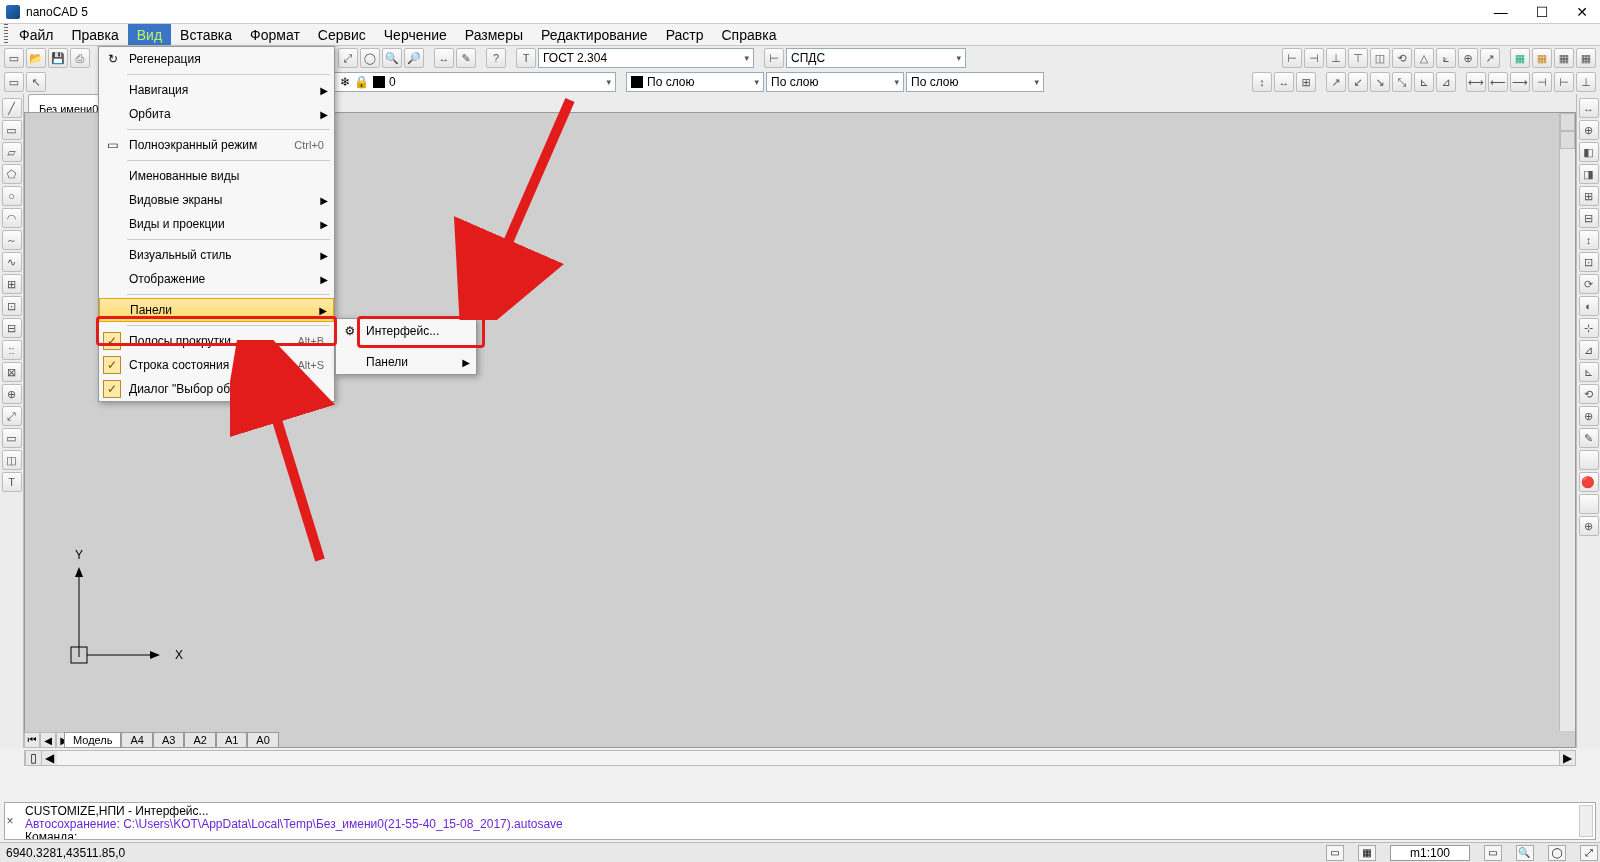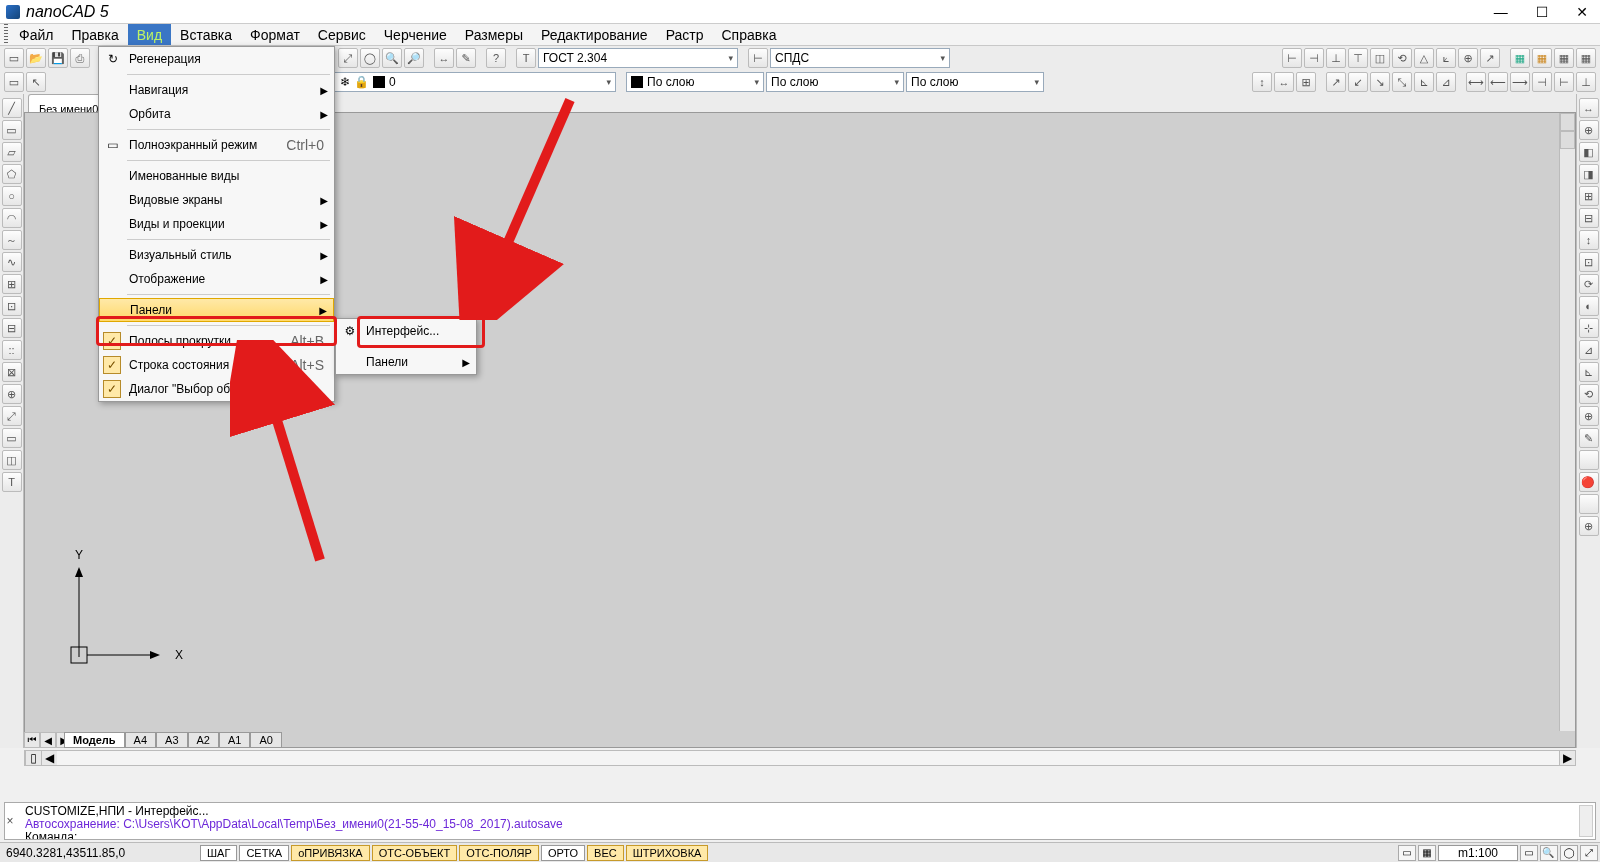--- a/index.html
+++ b/index.html
@@ -1,20 +1,20 @@
 <!DOCTYPE html>
 <html><head>
 <meta charset="utf-8">
 <style>
 * { box-sizing: border-box; margin: 0; padding: 0; font-family: "Segoe UI", Tahoma, sans-serif; font-size: 12px; }
 body { width: 1600px; height: 862px; background: #f0f0f0; overflow: hidden; position: relative; }
 
 .titlebar { height: 24px; background: #fff; display: flex; align-items: center; padding: 0 6px; border-bottom: 1px solid #ccc; }
 .titlebar .logo { width: 14px; height: 14px; background: linear-gradient(135deg,#2a6fc7,#14457a); margin-right: 6px; border-radius: 2px; }
-.titlebar .title { flex: 1; font-size: 16px; font-style: italic; }
+.titlebar .title { flex: 1; font-size: 12px; }
 .titlebar .winctl { display: flex; gap: 28px; margin-right: 6px; }
 .titlebar .winctl span { font-size: 14px; cursor: pointer; }
 
 .menubar { height: 22px; background: #f4f4f4; border-bottom: 1px solid #c8c8c8; display: flex; align-items: stretch; padding-left: 4px; }
 .menubar .mitem { padding: 0 9px; display: flex; align-items: center; cursor: pointer; font-size: 14px; }
 .menubar .mitem.active { background: #3a76c5; color: #bef264; }
 .menubar::before { content: ""; width: 4px; height: 100%; background: repeating-linear-gradient(#666,#666 1px,transparent 1px,transparent 3px); margin-right: 2px; }
 
 .toolbar-rows { border-bottom: 1px solid #aaa; }
 .toolbar-row { height: 24px; background: #ececec; display: flex; align-items: center; padding: 0 4px; gap: 2px; }
@@ -29,43 +29,43 @@
 .rtool { position: absolute; right: 0; top: 0; bottom: 0; width: 24px; background: #ececec; border-left: 1px solid #bbb; display: flex; flex-direction: column; padding-top: 4px; gap: 2px; align-items: center; }
 .canvas-wrap { position: absolute; left: 24px; right: 24px; top: 0; bottom: 0; background: #ececec; }
 .tab { position: absolute; left: 4px; top: 0; height: 28px; padding: 0 10px; background: #fff; border: 1px solid #aaa; border-bottom: none; border-radius: 3px 3px 0 0; font-size: 11px; display: flex; align-items: center; }
 .canvas { position: absolute; left: 0; top: 18px; right: 0; bottom: 0; background: #cfcfcf; border: 1px solid #999; }
 .scroll-v { position: absolute; right: 0; top: 0; bottom: 16px; width: 16px; background: #e8e8e8; border-left: 1px solid #bbb; }
 .scroll-v::before, .scroll-v::after { content:""; display:block; height:16px; background:#ddd; border:1px solid #bbb; }
 .scroll-btns { position: absolute; left: 0; bottom: 0; height: 16px; display: flex; }
 .scroll-btns span { width: 16px; height: 16px; background: #e8e8e8; border: 1px solid #bbb; display:flex; align-items:center; justify-content:center; font-size:10px; }
 .layout-tabs { position: absolute; left: 40px; bottom: 0; height: 16px; display: flex; }
 .layout-tabs .lt { padding: 0 8px; height: 16px; border: 1px solid #999; background: #e6e6e6; font-size: 11px; display:flex; align-items:center; }
-.layout-tabs .lt.active { background: #fff; font-weight: bold; }
+.layout-tabs .lt.active { background: #fff; font-weight: normal; }
 
 .ucs { position: absolute; left: 40px; bottom: 60px; pointer-events: none; }
 
 
 .menu { position: absolute; background: #f7f7f7; border: 1px solid #999; box-shadow: 2px 2px 6px rgba(0,0,0,0.3); }
 .menu.main { left: 98px; top: 46px; width: 237px; }
 .menu.sub { left: 335px; top: 318px; width: 142px; }
 .mrow { height: 24px; display: flex; align-items: center; padding-left: 30px; padding-right: 10px; position: relative; white-space: nowrap; }
 .mrow.hiY { background: linear-gradient(#ffe9a8,#ffd96a); border: 1px solid #e0a800; }
 .mrow .chk { position:absolute; left:4px; width:18px; height:18px; border:1px solid #b68b2a; background:#ffe9a8; display:flex; align-items:center; justify-content:center; color:#7a5200; font-size:12px; }
 .mrow .icn { position:absolute; left:6px; width:16px; height:16px; display:flex; align-items:center; justify-content:center; font-size:12px; }
-.mrow .sc { position:absolute; right:10px; color:#666; font-size:14px; }
+.mrow .sc { position:absolute; right:10px; color:#666; font-size:11px; }
 .mrow .arr { position:absolute; right:6px; font-size:10px; }
 .msep { height: 1px; background: #ccc; margin: 3px 4px 3px 28px; }
 
 .redbox { position:absolute; border: 3px solid #e21b1b; border-radius: 4px; pointer-events:none; }
 
 .cmdarea { position: absolute; left: 4px; right: 4px; bottom: 22px; height: 38px; background: #fff; border: 1px solid #aaa; font-family: Consolas, monospace; font-size: 12px; padding: 2px 6px; line-height: 13px; overflow: hidden; }
 .cmdarea .xbtn { position: absolute; left: -2px; top: 12px; width: 14px; text-align: center; color:#555; }
 .cmdarea .ln { padding-left: 14px; white-space: nowrap; }
 
-.status { position: absolute; left: 0; right: 0; bottom: 0; height: 20px; background: #e8e8e8; border-top: 1px solid #bbb; display: flex; align-items: center; font-size: 11px; }
+.status { position: absolute; left: 0; right: 0; bottom: 0; height: 20px; background: #e8e8e8; border-top: 1px solid #bbb; display: flex; align-items: center; font-size: 11px; gap: 12px; }
 .status .coords { width: 200px; padding-left: 6px; }
 .status .pill { height: 16px; padding: 0 6px; border: 1px solid #999; background: #fff; display:flex; align-items:center; margin-right: 2px; font-size: 11px; }
 .status .pill.on { background: #ffe9a8; border-color: #c79a2a; }
 .status .spacer { flex: 1; }
 .status .sb { width: 18px; height: 16px; border:1px solid #aaa; background:#f6f6f6; margin-right:2px; display:flex; align-items:center; justify-content:center; font-size:10px; }
 
 svg.arrow { position: absolute; pointer-events: none; }
 </style>
 </head>
 <body>
@@ -106,21 +106,21 @@
     <div class="tbtn">◯</div>
     <div class="tbtn">🔍</div>
     <div class="tbtn">🔎</div>
     <div class="tsep"></div>
     <div class="tbtn">↔</div>
     <div class="tbtn">✎</div>
     <div class="tsep"></div>
     <div class="tbtn">?</div>
     <div class="tsep"></div>
     <div class="tbtn">T</div>
-    <div class="tfield dd" style="width:200px">
+    <div class="tfield dd" style="width:216px">
         <span>ГОСТ 2.304</span>
       </div>
     <div class="tsep"></div>
     <div class="tbtn">⊢</div>
     <div class="tfield dd" style="width:180px">
         <span>СПДС</span>
       </div>
     <div style="flex:1"></div>
     <div class="tbtn">⊢</div>
     <div class="tbtn">⊣</div>
@@ -361,30 +361,20 @@
 <div class="cmdarea">
   <div class="xbtn">×</div>
   <div class="ln">CUSTOMIZE,НПИ - Интерфейс...</div>
   <div class="ln" style="color:#6d28d9">Автосохранение: C:\Users\KOT\AppData\Local\Temp\Без_имени0(21-55-40_15-08_2017).autosave</div>
   <div class="ln">Команда:</div>
   <div style="position:absolute; right:2px; top:2px; width:14px; height:32px; background:#eee; border:1px solid #ccc"></div>
 </div>
 
 <div class="status">
   <div class="coords">6940.3281,43511.85,0</div>
-  <div id="status-toggles" style="display:flex">
-      <div class="pill">ШАГ</div>
-      <div class="pill">СЕТКА</div>
-      <div class="pill on">оПРИВЯЗКА</div>
-      <div class="pill on">ОТС-ОБЪЕКТ</div>
-      <div class="pill on">ОТС-ПОЛЯР</div>
-      <div class="pill">ОРТО</div>
-      <div class="pill on">ВЕС</div>
-      <div class="pill on">ШТРИХОВКА</div>
-    </div>
   <div class="spacer"></div>
   <div class="sb">▭</div>
   <div class="sb">▦</div>
   <div class="pill" style="width:80px; justify-content:center">
       <span>m1:100</span>
     </div>
   <div class="sb">▭</div>
   <div class="sb">🔍</div>
   <div class="sb">◯</div>
   <div class="sb">⤢</div>

